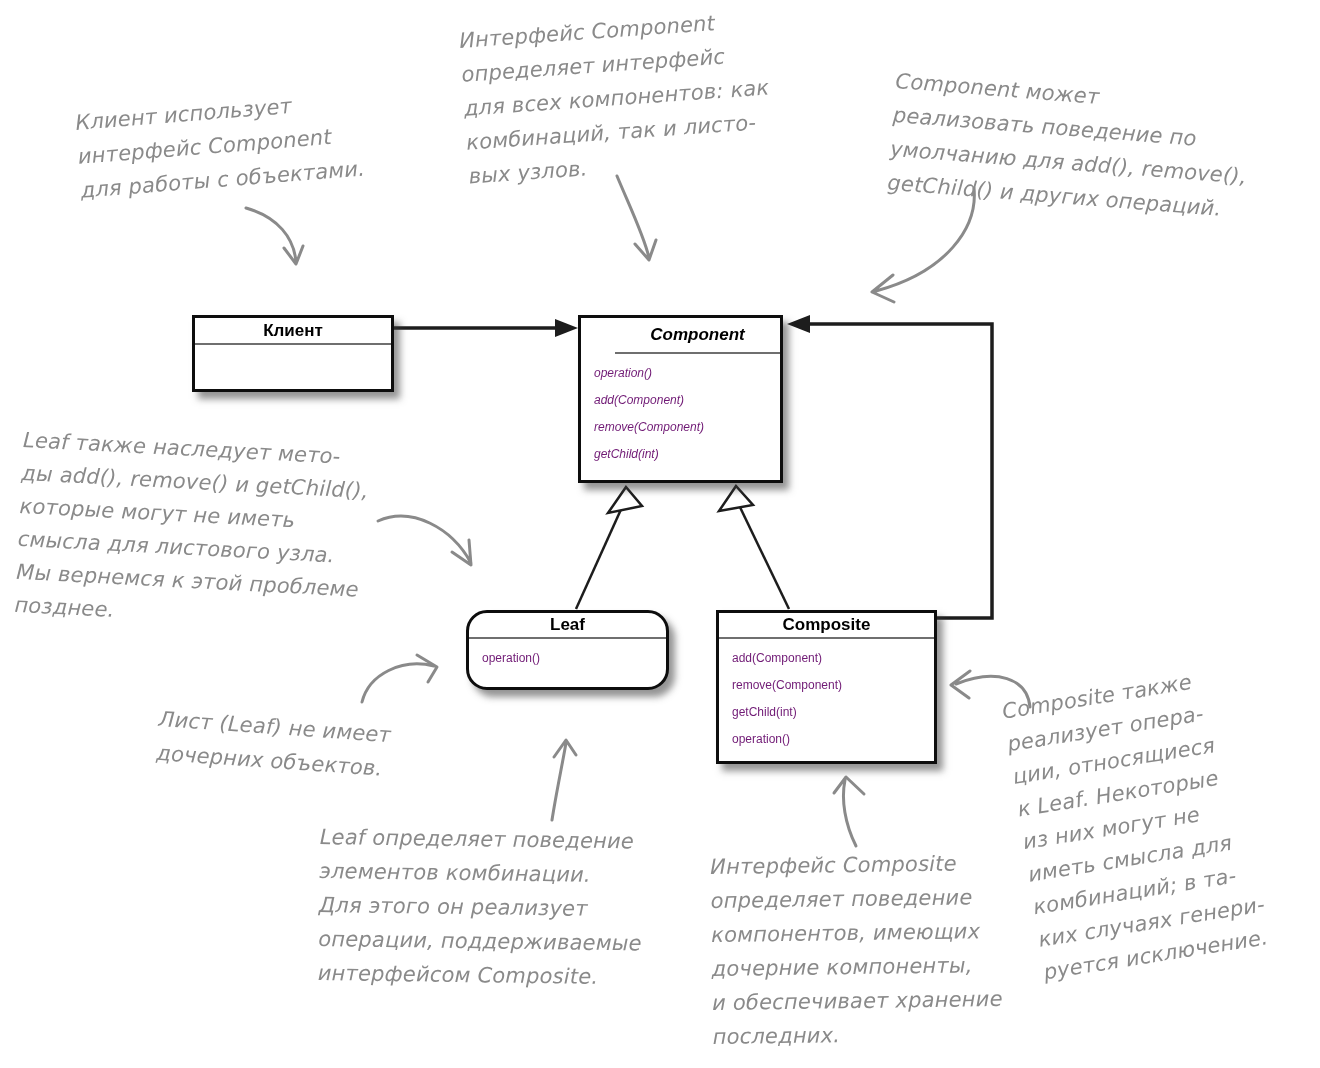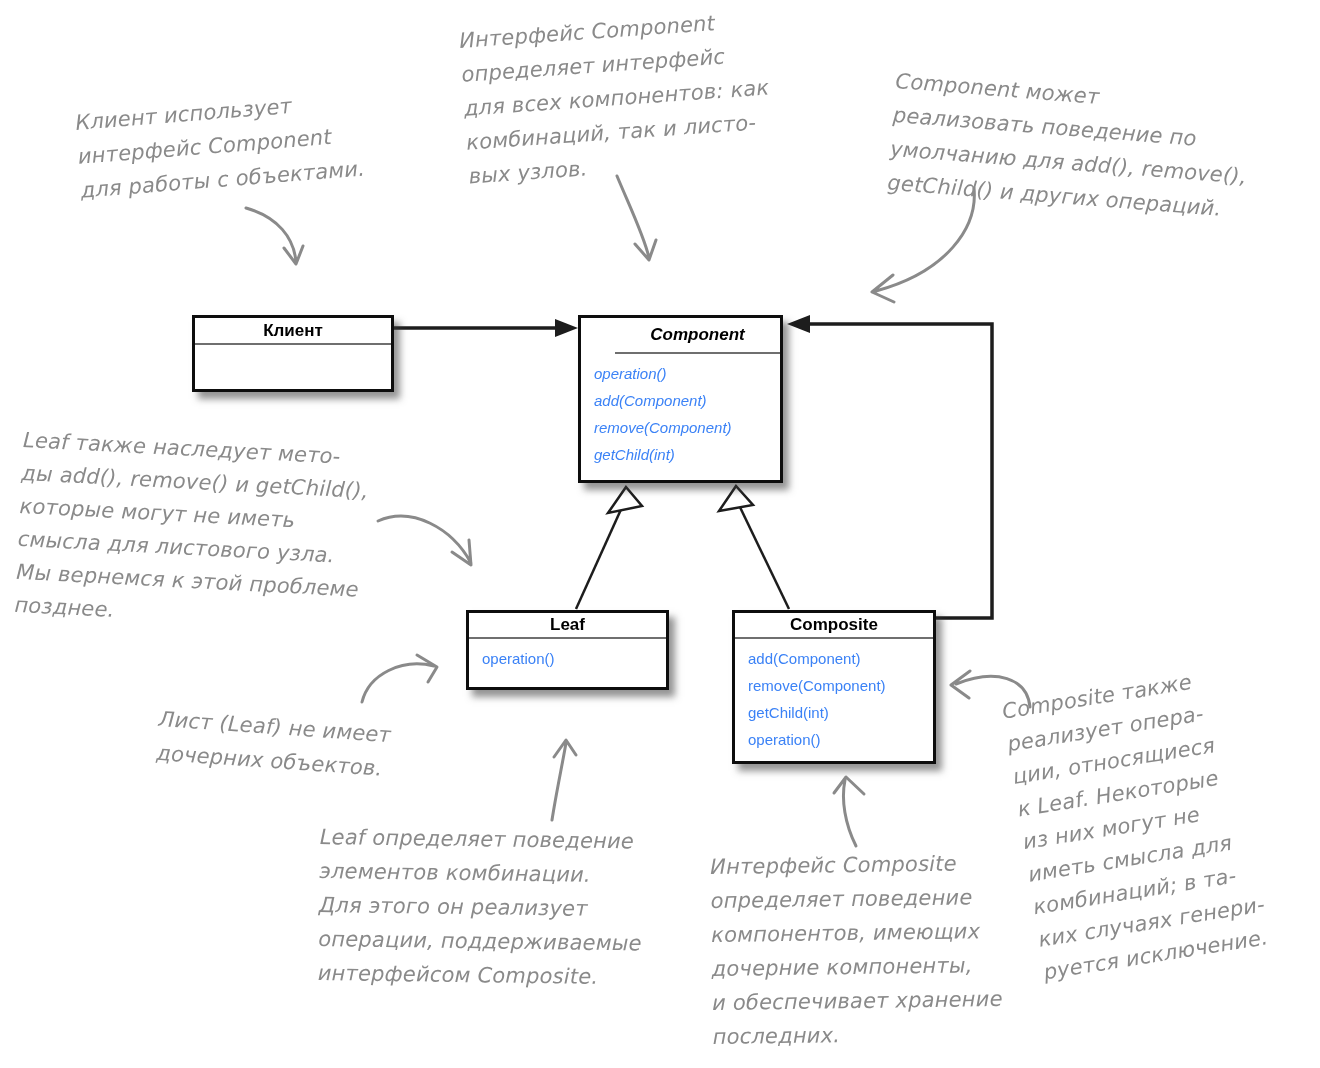--- a/index.html
+++ b/index.html
@@ -12,21 +12,21 @@
     position:absolute;z-index:2;background:#ffffff;border:3px solid #0d0d0d;
     box-shadow:6px 7px 7px rgba(60,60,60,.55);box-sizing:border-box;
   }
   .uml-title{
     display:flex;align-items:center;justify-content:center;
     font-weight:bold;font-size:17px;color:#000;
     border-bottom:2px solid #6f6f6f;
   }
   .uml-title.italic{font-style:italic;margin-left:34px;}
   .uml-body{padding:6px 13px 0 13px;}
-  .uml-method{font-size:15px;line-height:27px;color:#3b82f6;white-space:nowrap;}
+  .uml-method{font-size:12px;line-height:27px;color:#701a75;white-space:nowrap;}
   .uml-method.italic{font-style:italic;}
   .note{
     position:absolute;z-index:2;font-family:"DejaVu Sans",sans-serif;
     font-style:italic;color:#8a8a8a;white-space:pre-line;
     font-size:21px;line-height:34px;letter-spacing:.2px;
     transform-origin:left top;
   }
   .note.tight{line-height:33px;}
 </style>
 </head>
@@ -66,28 +66,28 @@
   <div class="uml-box" style="left:578px;top:315px;width:205px;height:168px;">
     <div class="uml-title italic" style="height:34px;">Component</div>
     <div class="uml-body">
       <div class="uml-method italic">operation()</div>
       <div class="uml-method italic">add(Component)</div>
       <div class="uml-method italic">remove(Component)</div>
       <div class="uml-method italic">getChild(int)</div>
     </div>
   </div>
 
-  <div class="uml-box" style="left:466px;top:610px;width:203px;height:80px;">
+  <div class="uml-box" style="left:466px;top:610px;width:203px;height:80px;border-radius:21px;">
     <div class="uml-title" style="height:24px;">Leaf</div>
     <div class="uml-body">
       <div class="uml-method">operation()</div>
     </div>
   </div>
 
-  <div class="uml-box" style="left:732px;top:610px;width:204px;height:154px;">
+  <div class="uml-box" style="left:716px;top:610px;width:221px;height:154px;">
     <div class="uml-title" style="height:24px;">Composite</div>
     <div class="uml-body">
       <div class="uml-method">add(Component)</div>
       <div class="uml-method">remove(Component)</div>
       <div class="uml-method">getChild(int)</div>
       <div class="uml-method">operation()</div>
     </div>
   </div>
 
   <div class="note" style="left:74px;top:106px;transform:rotate(-4.5deg);">Клиент использует

